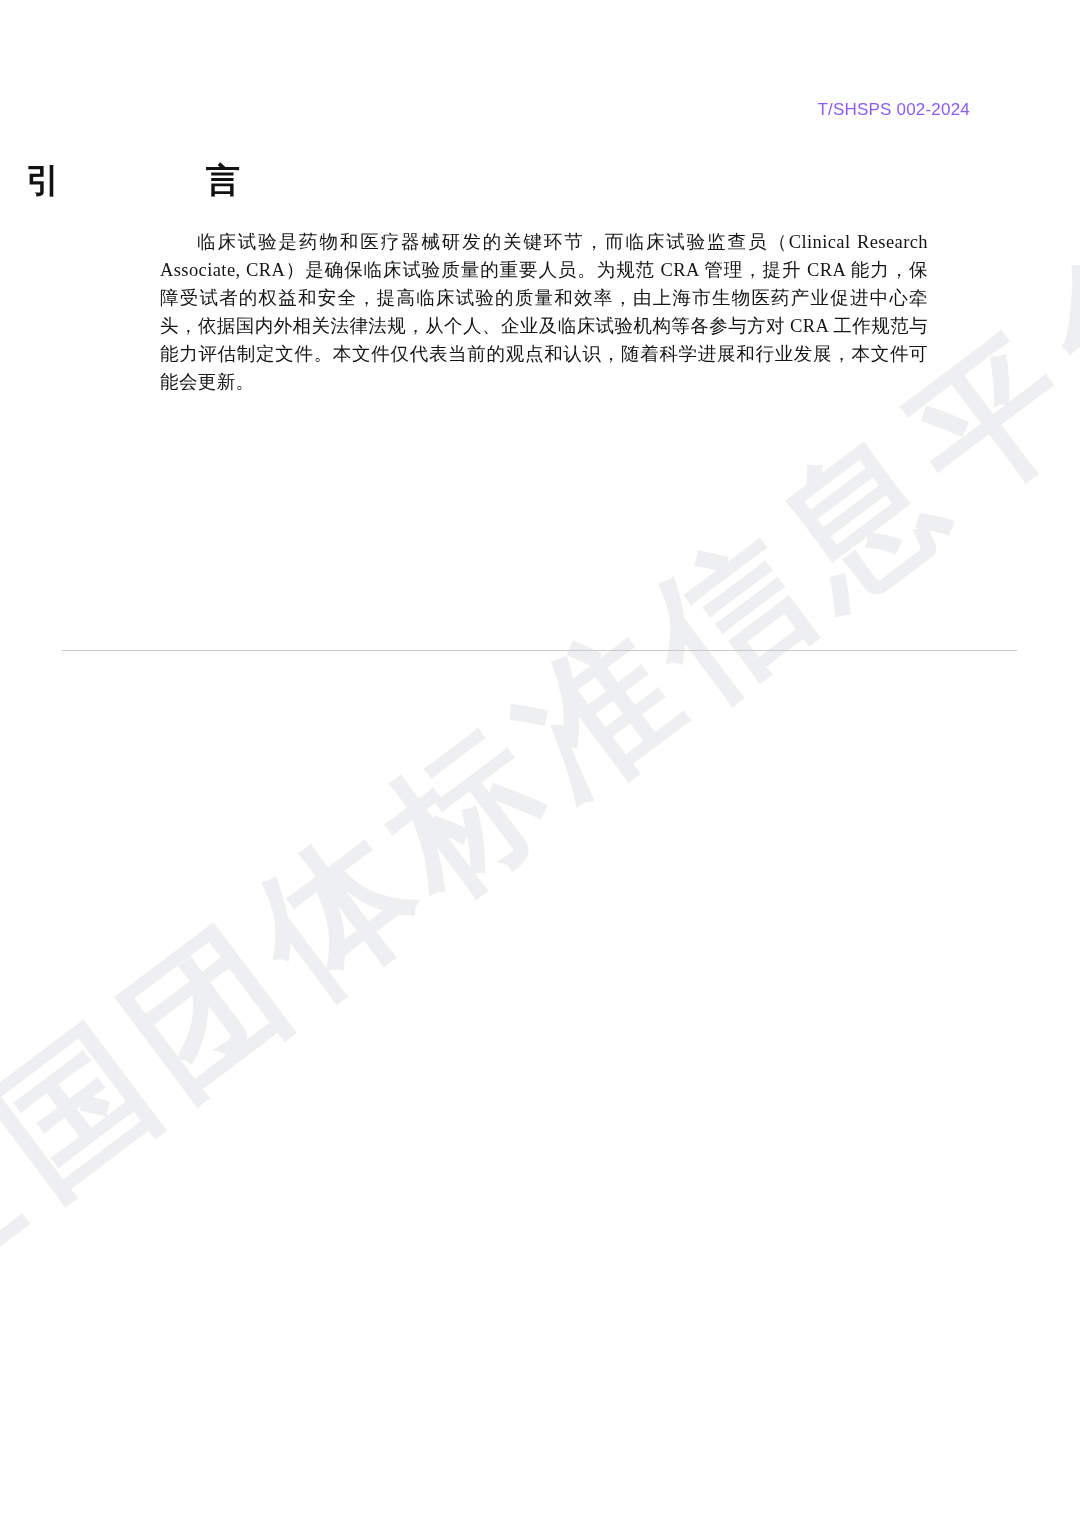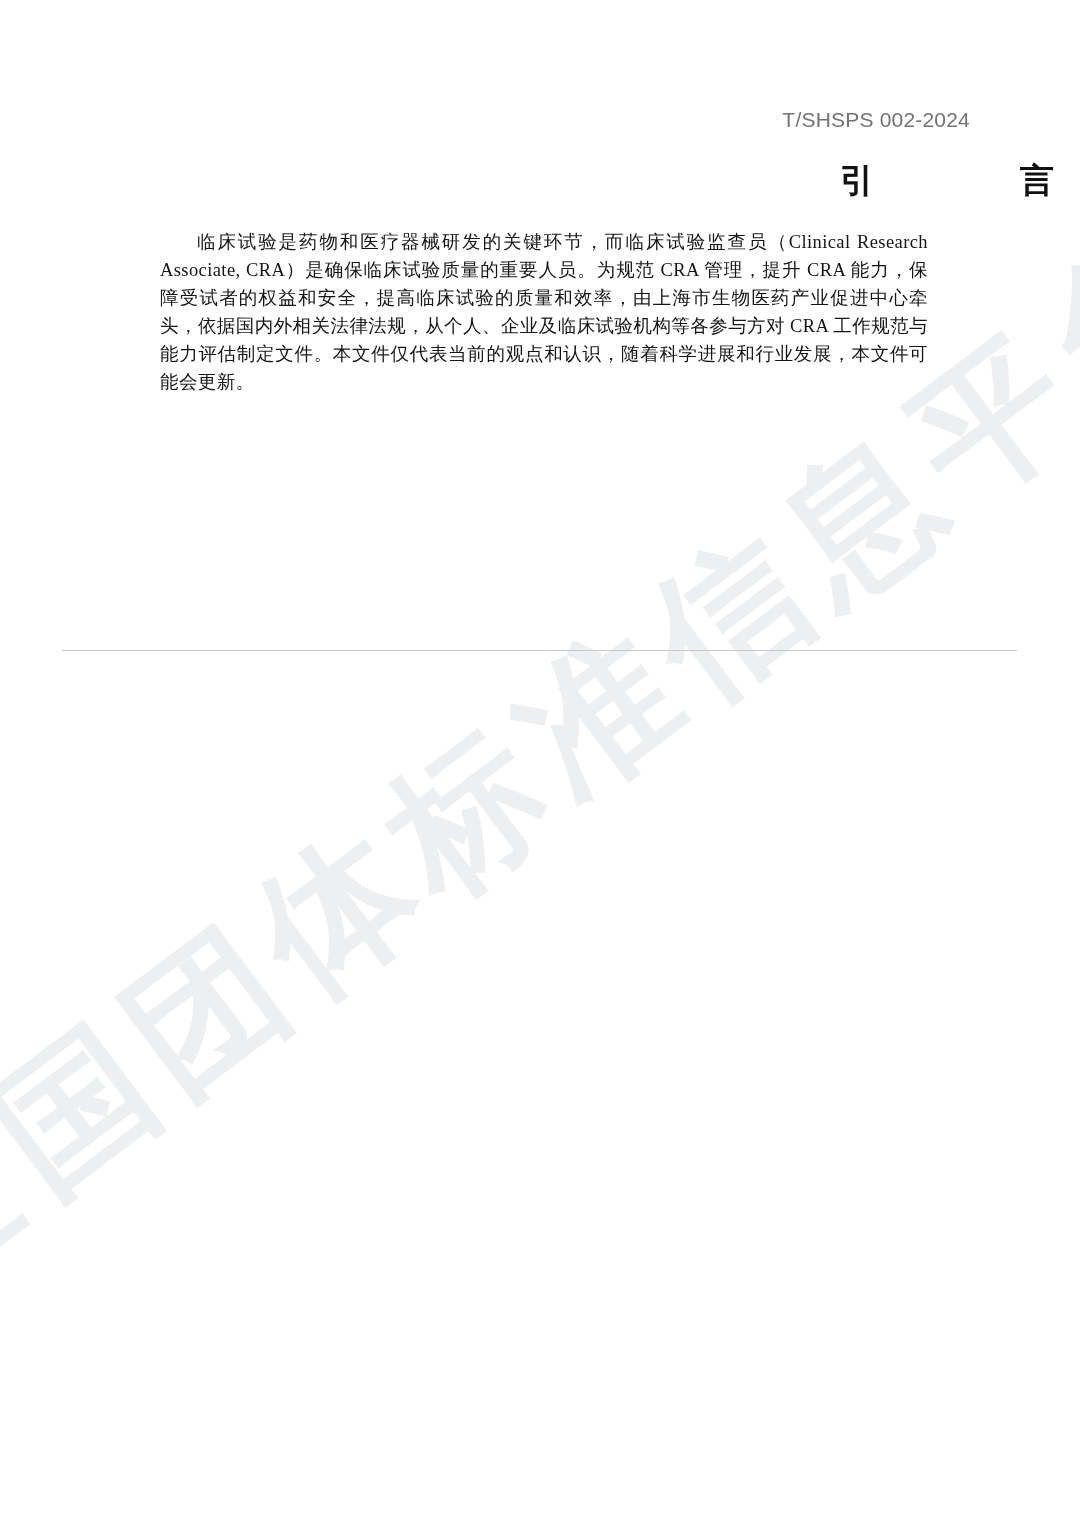--- a/index.html
+++ b/index.html
@@ -34,34 +34,34 @@
     z-index: 0;
   }
 
   .content {
     position: relative;
     z-index: 1;
   }
 
   .header-code {
     position: absolute;
-    top: 108px;
+    top: 100px;
     right: 110px;
-    font-size: 21px;
+    font-size: 17px;
     letter-spacing: 0.2px;
-    color: #737373;
+    color: #8b5cf6;
     font-family: "Liberation Sans", sans-serif;
   }
 
   .title {
     position: absolute;
     top: 158px;
     left: 0;
     width: 1080px;
-    text-align: right;
+    text-align: left;
     font-family: "Liberation Serif", serif;
     font-size: 34px;
     font-weight: 700;
     letter-spacing: 26px;
     color: #111;
     text-indent: 26px;
   }
 
   .body-block {
     position: absolute;

